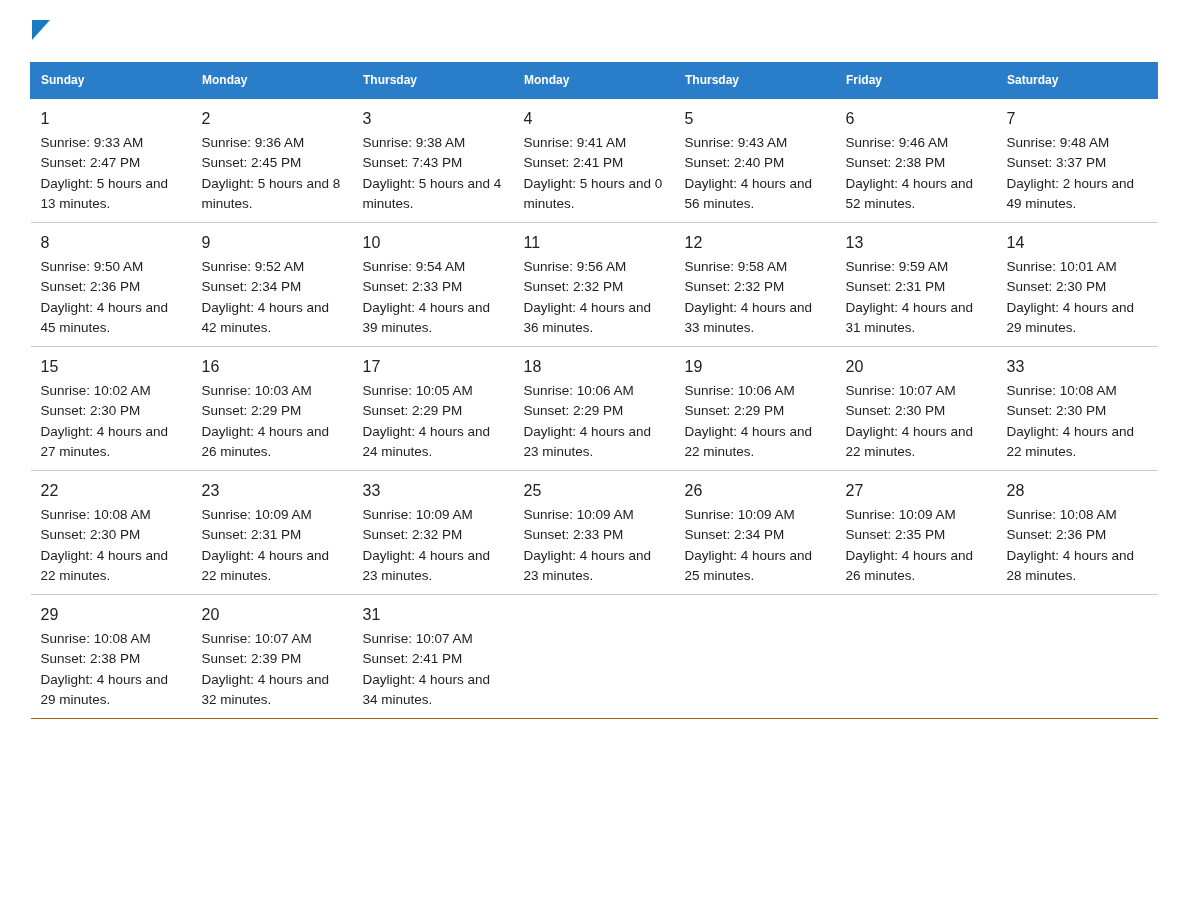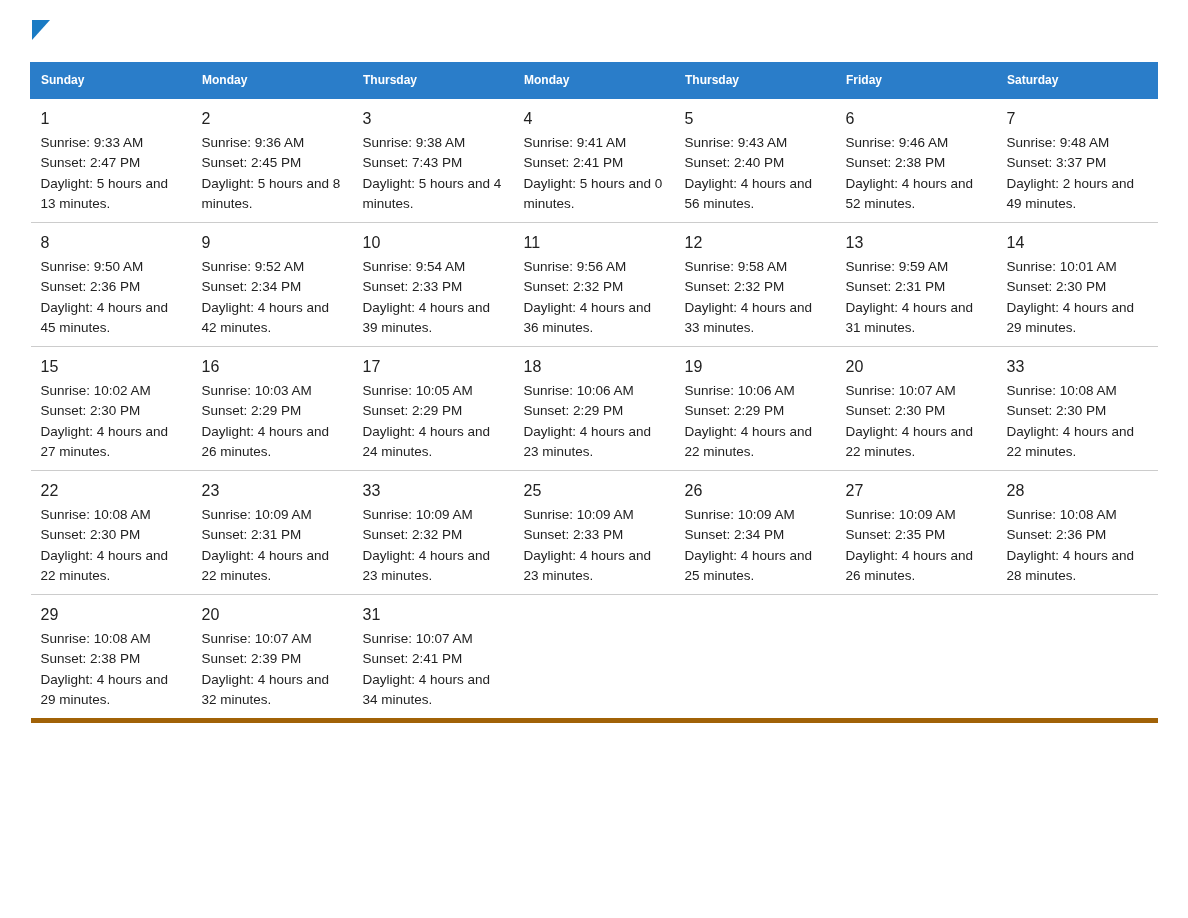--- a/index.html
+++ b/index.html
@@ -63,21 +63,21 @@
     .calendar-table tbody tr:first-child td {
       border-top: 2px solid #2a7dc9;
     }
     .calendar-table tbody tr td .day-num {
       font-size: 16px;
       font-weight: normal;
       display: block;
       margin-bottom: 2px;
     }
     .calendar-table tbody tr:last-child td {
-      border-bottom: 5px solid #a16207;
+      border-bottom: 1px solid #a16207;
     }
     .week-row td {
       background: #fff;
     }
     .logo-row {
       display: flex;
       align-items: center;
     }
     .logo-general-part {
       font-size: 30px;

